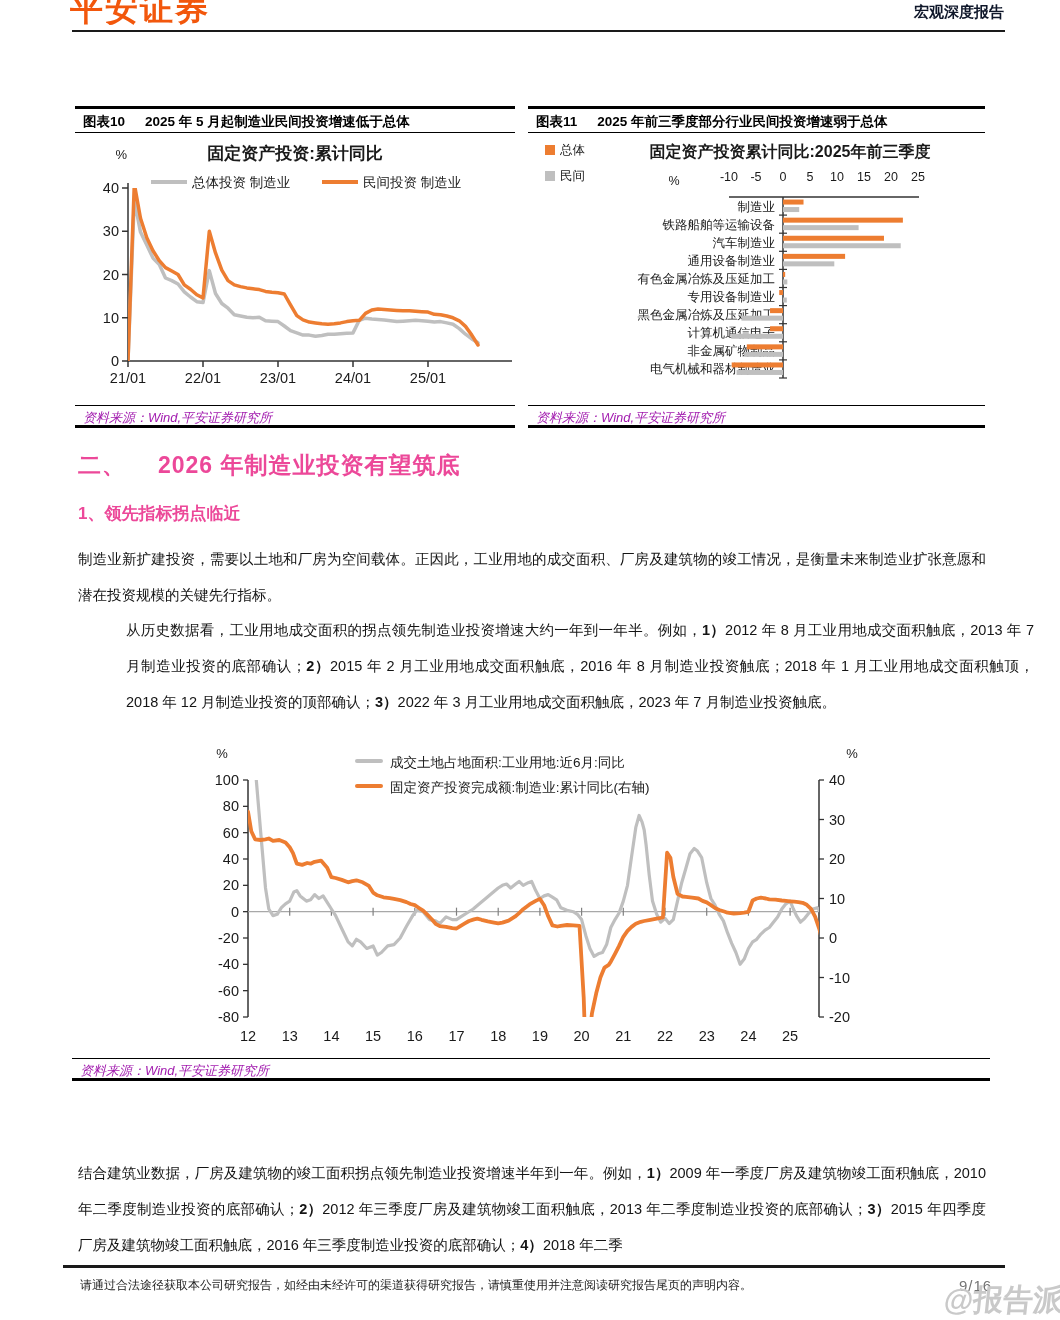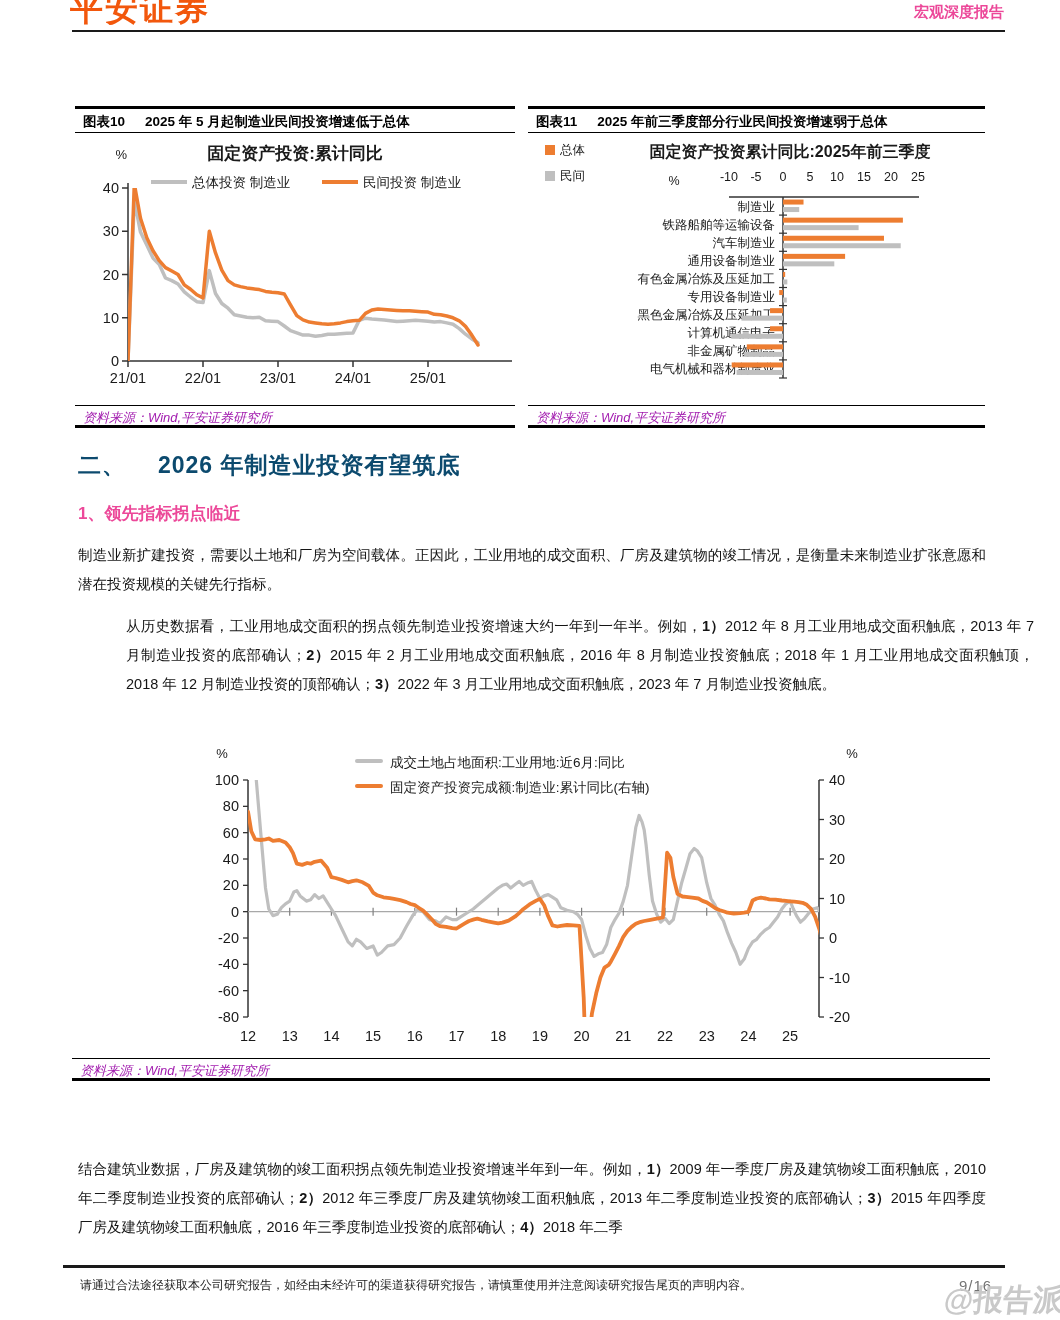--- a/index.html
+++ b/index.html
@@ -6,39 +6,39 @@
   html,body { background:#888; }
   .page{
     position:relative; width:1060px; height:1320px; background:#ffffff;
     margin:0 auto; overflow:hidden;
     font-family:"Liberation Sans","DejaVu Sans",sans-serif;
     color:#1a1a1a;
   }
   .abs{ position:absolute; }
   
   .logo{ left:70px; top:-13px; font-size:33px; font-weight:bold; letter-spacing:2px; color:#F2570C; }
-  .hdr-right{ right:56px; top:3px; font-size:15px; font-weight:bold; color:#ec4899; }
+  .hdr-right{ right:56px; top:3px; font-size:15px; font-weight:bold; color:#0f172a; }
   .hdr-rule{ left:72px; top:30px; width:933px; height:2px; background:#1a1a1a; }
   
   .figbox{ position:absolute; }
   .fig-header{
     border-top:3px solid #000; border-bottom:1px solid #000;
     padding:4px 8px 3px 8px; display:flex; gap:20px; align-items:flex-start;
     font-size:13.5px; font-weight:bold; color:#000; height:27px;margin-top:36px;
   }
   .fig-source{
     border-top:1px solid #000; border-bottom:3px solid #000;
     font-size:13px; font-style:italic; color:#a21caf; padding:3px 8px 4px 8px; height:23px;
   }
   svg text{ font-family:"Liberation Sans","DejaVu Sans",sans-serif; }
   
-  .h2{ left:78px; top:450px; font-size:23px; font-weight:bold; color:#0c4a6e; letter-spacing:1px;}
+  .h2{ left:78px; top:450px; font-size:23px; font-weight:bold; color:#ec4899; letter-spacing:1px;}
   .h2 .sp{ display:inline-block; width:32px; }
   .h3{ left:78px; top:502px; font-size:17px; font-weight:bold; color:#ec4899; }
-  .para{ position:absolute; left:78px; width:908px; font-size:14.5px; line-height:29px;
+  .para{ position:absolute; left:78px; width:908px; font-size:14.5px; line-height:36px;
          text-align:justify; color:#141414; }
   .para b{ font-weight:bold; }
   
   .ftr-rule{ left:63px; top:1265px; width:942px; height:3px; background:#1a1a1a; }
   .ftr-text{ left:80px; top:1277px; font-size:12px; color:#222; }
   .page-num{ left:959px; top:1277px; font-size:15px; color:#737373; letter-spacing:1px;}
   .watermark{ left:944px; top:1280px; font-size:30px; font-weight:bold; color:#c9c9c9;
               transform:skewX(-6deg); white-space:nowrap; }
 </style>
 </head>

